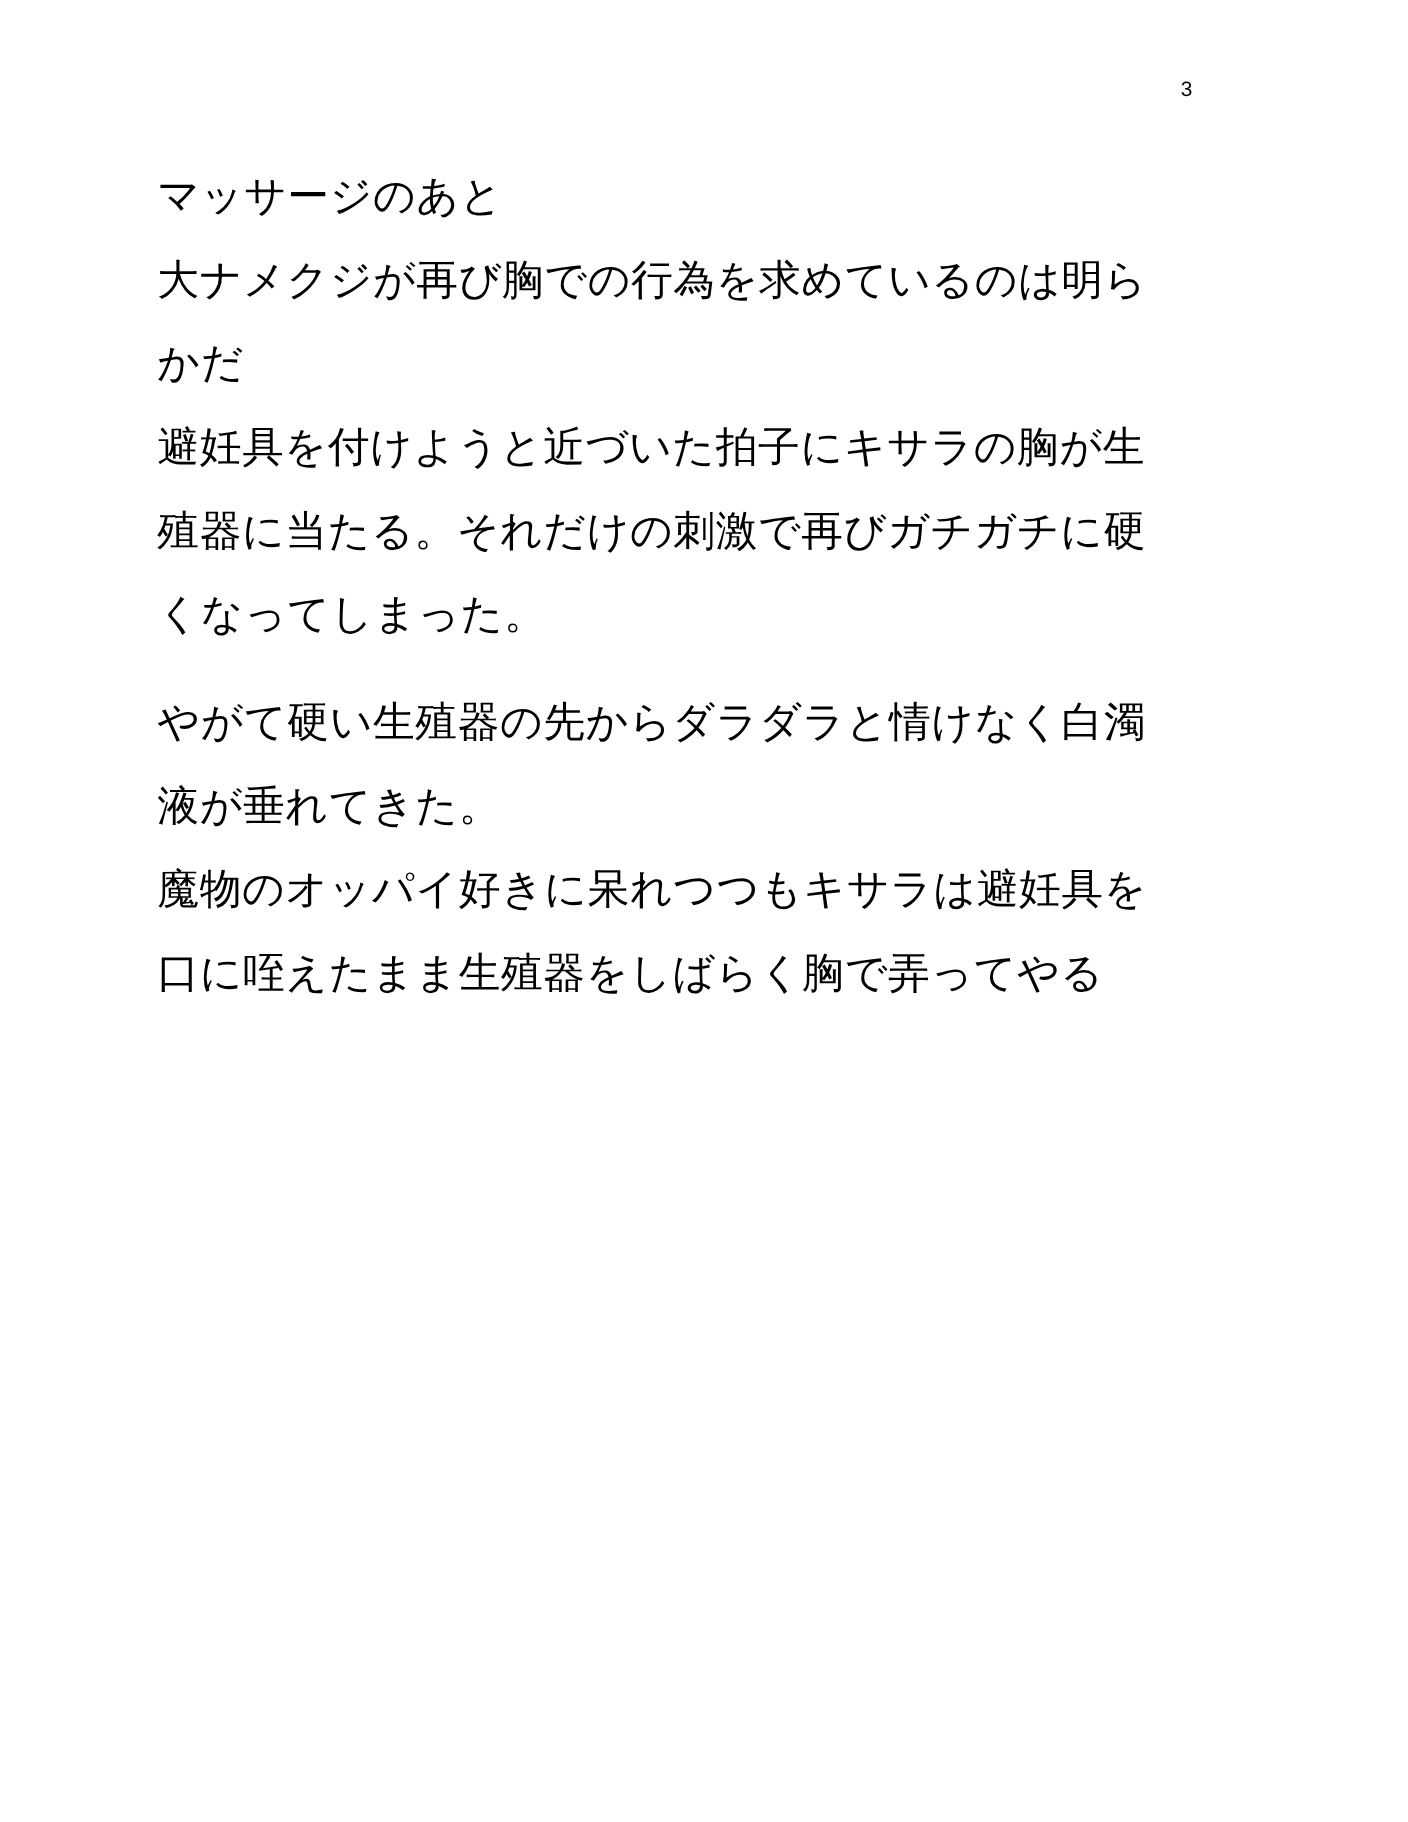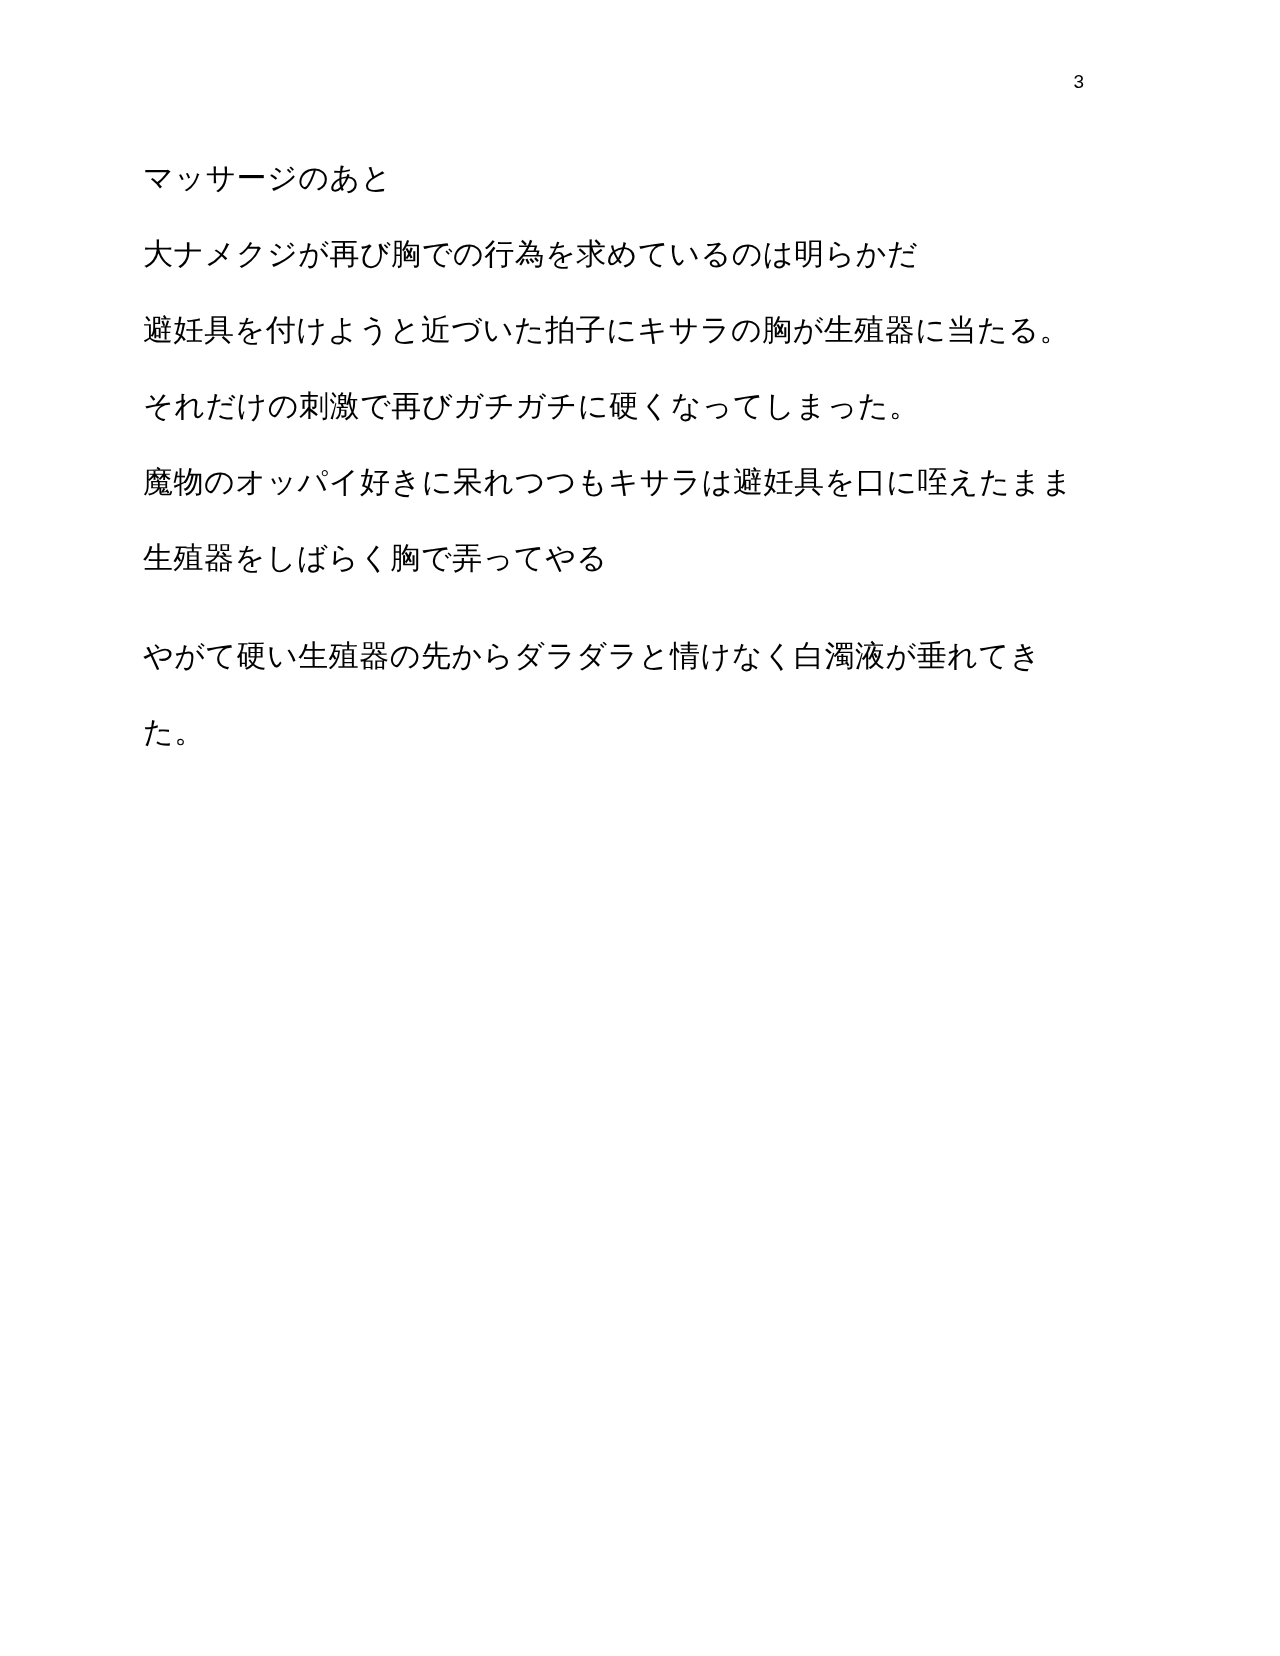--- a/index.html
+++ b/index.html
@@ -28,21 +28,21 @@
     font-family: "Liberation Sans", "DejaVu Sans", sans-serif;
   }
   .body-text {
     position: absolute;
     top: 140px;
     left: 143px;
     width: 930px;
   }
   .para {
     margin: 0 0 0 0;
-    font-size: 30px;
+    font-size: 38px;
     line-height: 76px;
     letter-spacing: 0.5px;
     color: #000000;
     font-family: "DejaVu Sans", "Liberation Sans", sans-serif;
     white-space: pre-wrap;
   }
   .para.spacer-before {
     margin-top: 22px;
   }
 </style>
@@ -50,17 +50,17 @@
 <body>
 
 <div class="page">
 
   <div class="page-number">3</div>
 
   <div class="body-text">
     <p class="para">マッサージのあと</p>
     <p class="para">大ナメクジが再び胸での行為を求めているのは明らかだ</p>
     <p class="para">避妊具を付けようと近づいた拍子にキサラの胸が生殖器に当たる。それだけの刺激で再びガチガチに硬くなってしまった。</p>
+    <p class="para spacer-before">やがて硬い生殖器の先からダラダラと情けなく白濁液が垂れてきた。</p>
     <p class="para">魔物のオッパイ好きに呆れつつもキサラは避妊具を口に咥えたまま生殖器をしばらく胸で弄ってやる</p>
-    <p class="para spacer-before">やがて硬い生殖器の先からダラダラと情けなく白濁液が垂れてきた。</p>
   </div>
 
 </div>
 
 </body></html>

